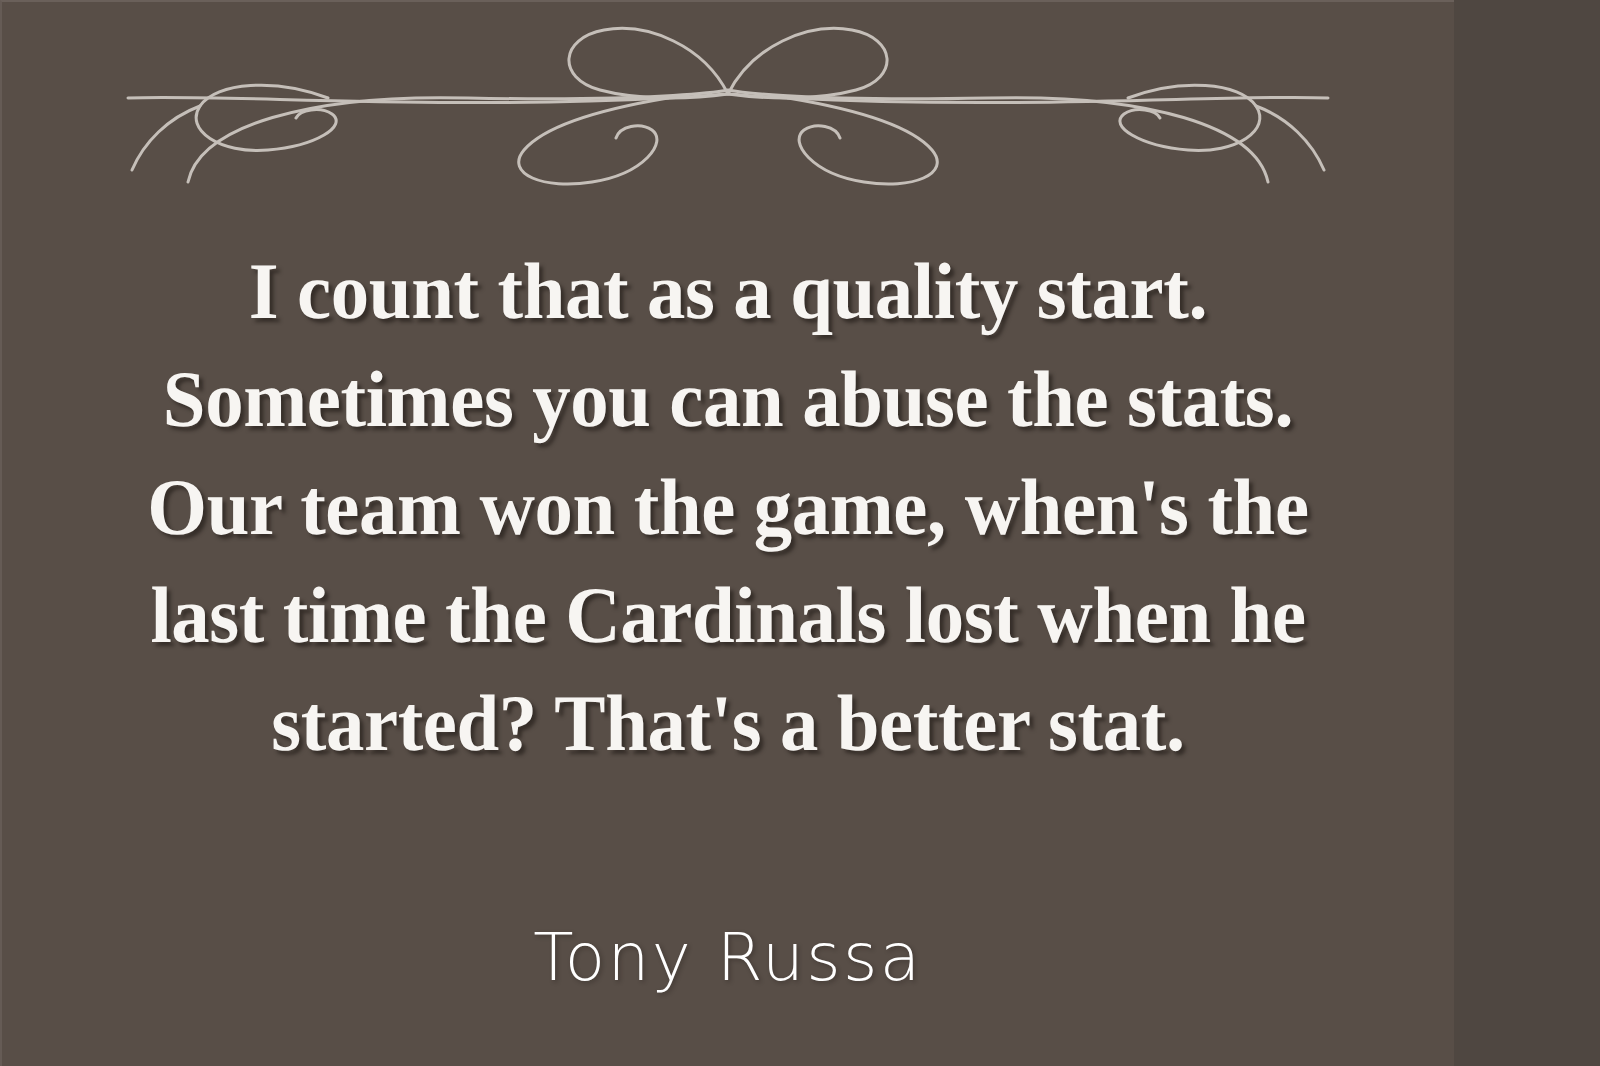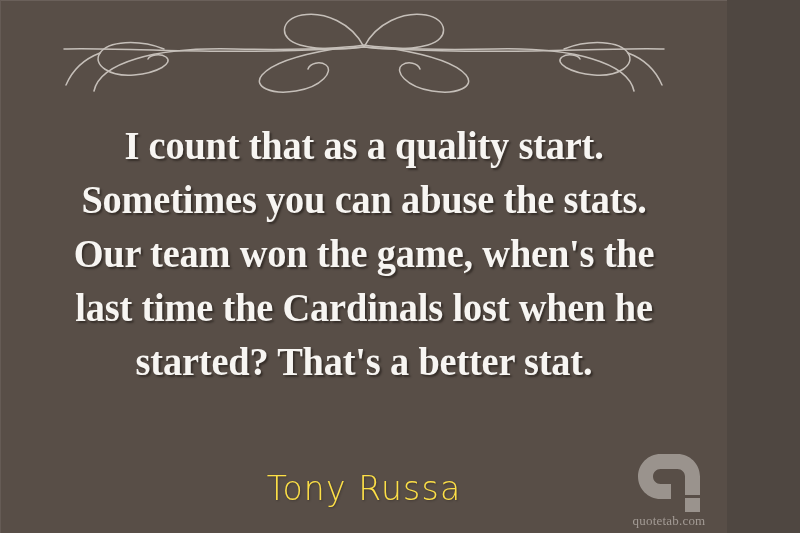--- a/index.html
+++ b/index.html
@@ -45,28 +45,28 @@
     letter-spacing:-0.2px;
     color:#f7f5f2;
     text-shadow:2px 2px 2px rgba(25,20,17,0.55);
     white-space:nowrap;
     transform:scaleX(0.96);
   }
 
   
   #author {
     position:absolute;
-    top:466px; left:0; right:0;
+    top:456px; left:0; right:0;
     text-align:center;
     font-family:"DejaVu Sans", "Liberation Sans", sans-serif;
     font-weight:300;
     font-size:33px;
     line-height:44px;
     letter-spacing:1.2px;
-    color:#fde047;
+    color:#ffffff;
     text-shadow:1px 1px 2px rgba(25,20,17,0.35);
   }
 
   
   #watermark {
     position:absolute;
     right:6px; bottom:4px;
     width:104px;
     text-align:center;
   }
@@ -119,26 +119,14 @@
   <div id="quote-block">
     <div class="quote-line">I count that as a quality start.</div>
     <div class="quote-line">Sometimes you can abuse the stats.</div>
     <div class="quote-line">Our team won the game, when's the</div>
     <div class="quote-line">last time the Cardinals lost when he</div>
     <div class="quote-line">started? That's a better stat.</div>
   </div>
 
   <div id="author">Tony Russa</div>
 
-  <div id="watermark">
-    <svg id="logo-mark" width="62" height="58" viewBox="0 0 62 58" xmlns="http://www.w3.org/2000/svg">
-
-      <path fill="#9a938d" d="M22.5 0 H39.5 C51.9 0 62 10.1 62 22.5 V41 H47 V22.5
-               C47 18.4 43.6 15 39.5 15 H22.5 C18.4 15 15 18.4 15 22.5
-               C15 26.6 18.4 30 22.5 30 H33 V45 H22.5
-               C10.1 45 0 34.9 0 22.5 C0 10.1 10.1 0 22.5 0 Z"></path>
-
-      <rect x="47" y="44" width="15" height="14" fill="#9a938d"></rect>
-    </svg>
-    <span id="watermark-text">quotetab.com</span>
-  </div>
 
 </div>
 
 </body></html>

